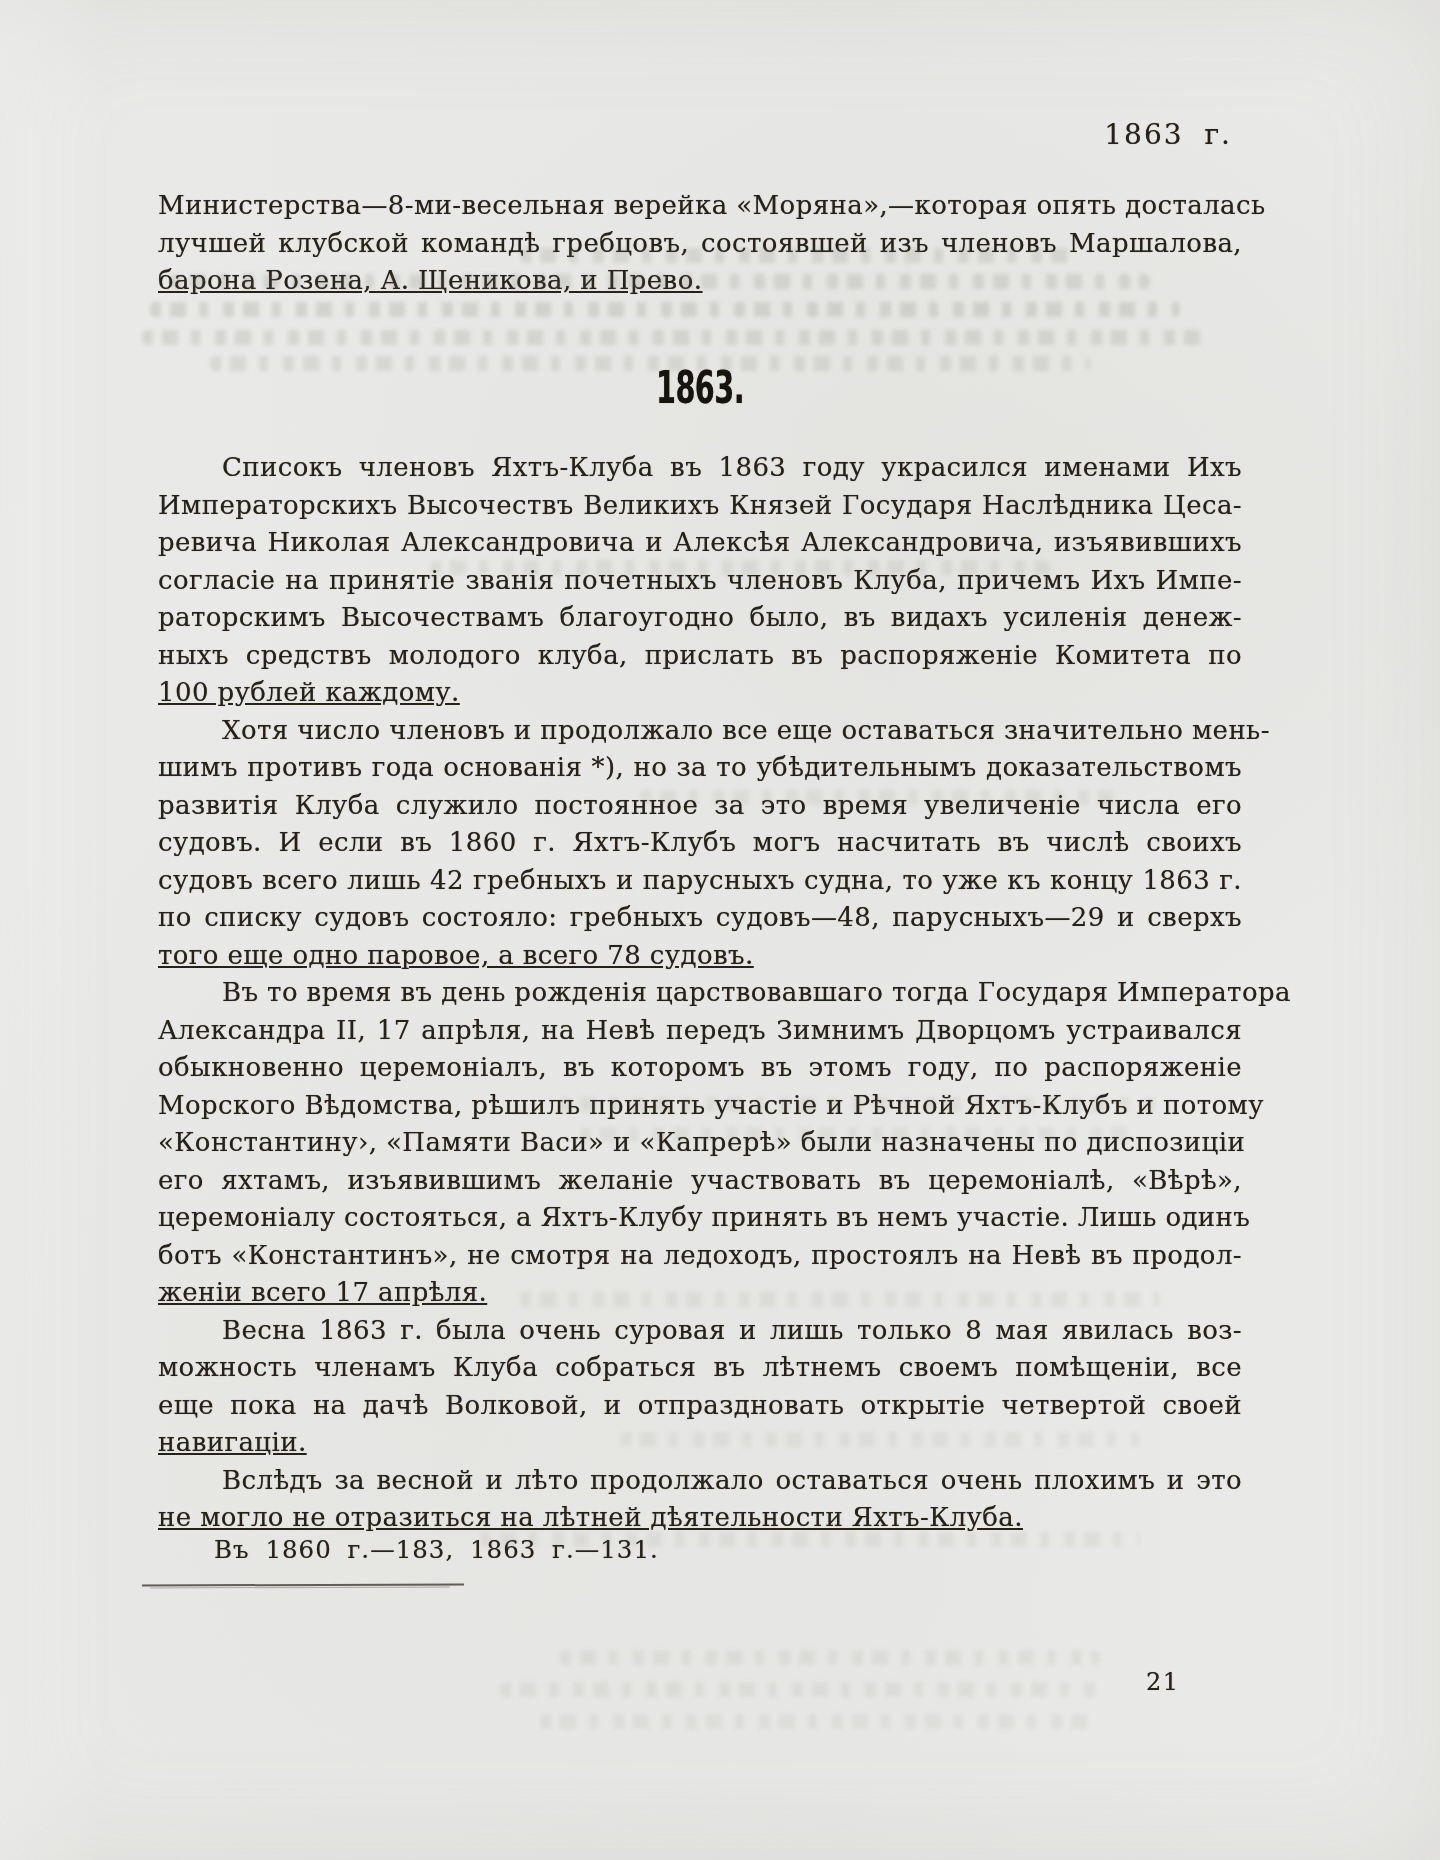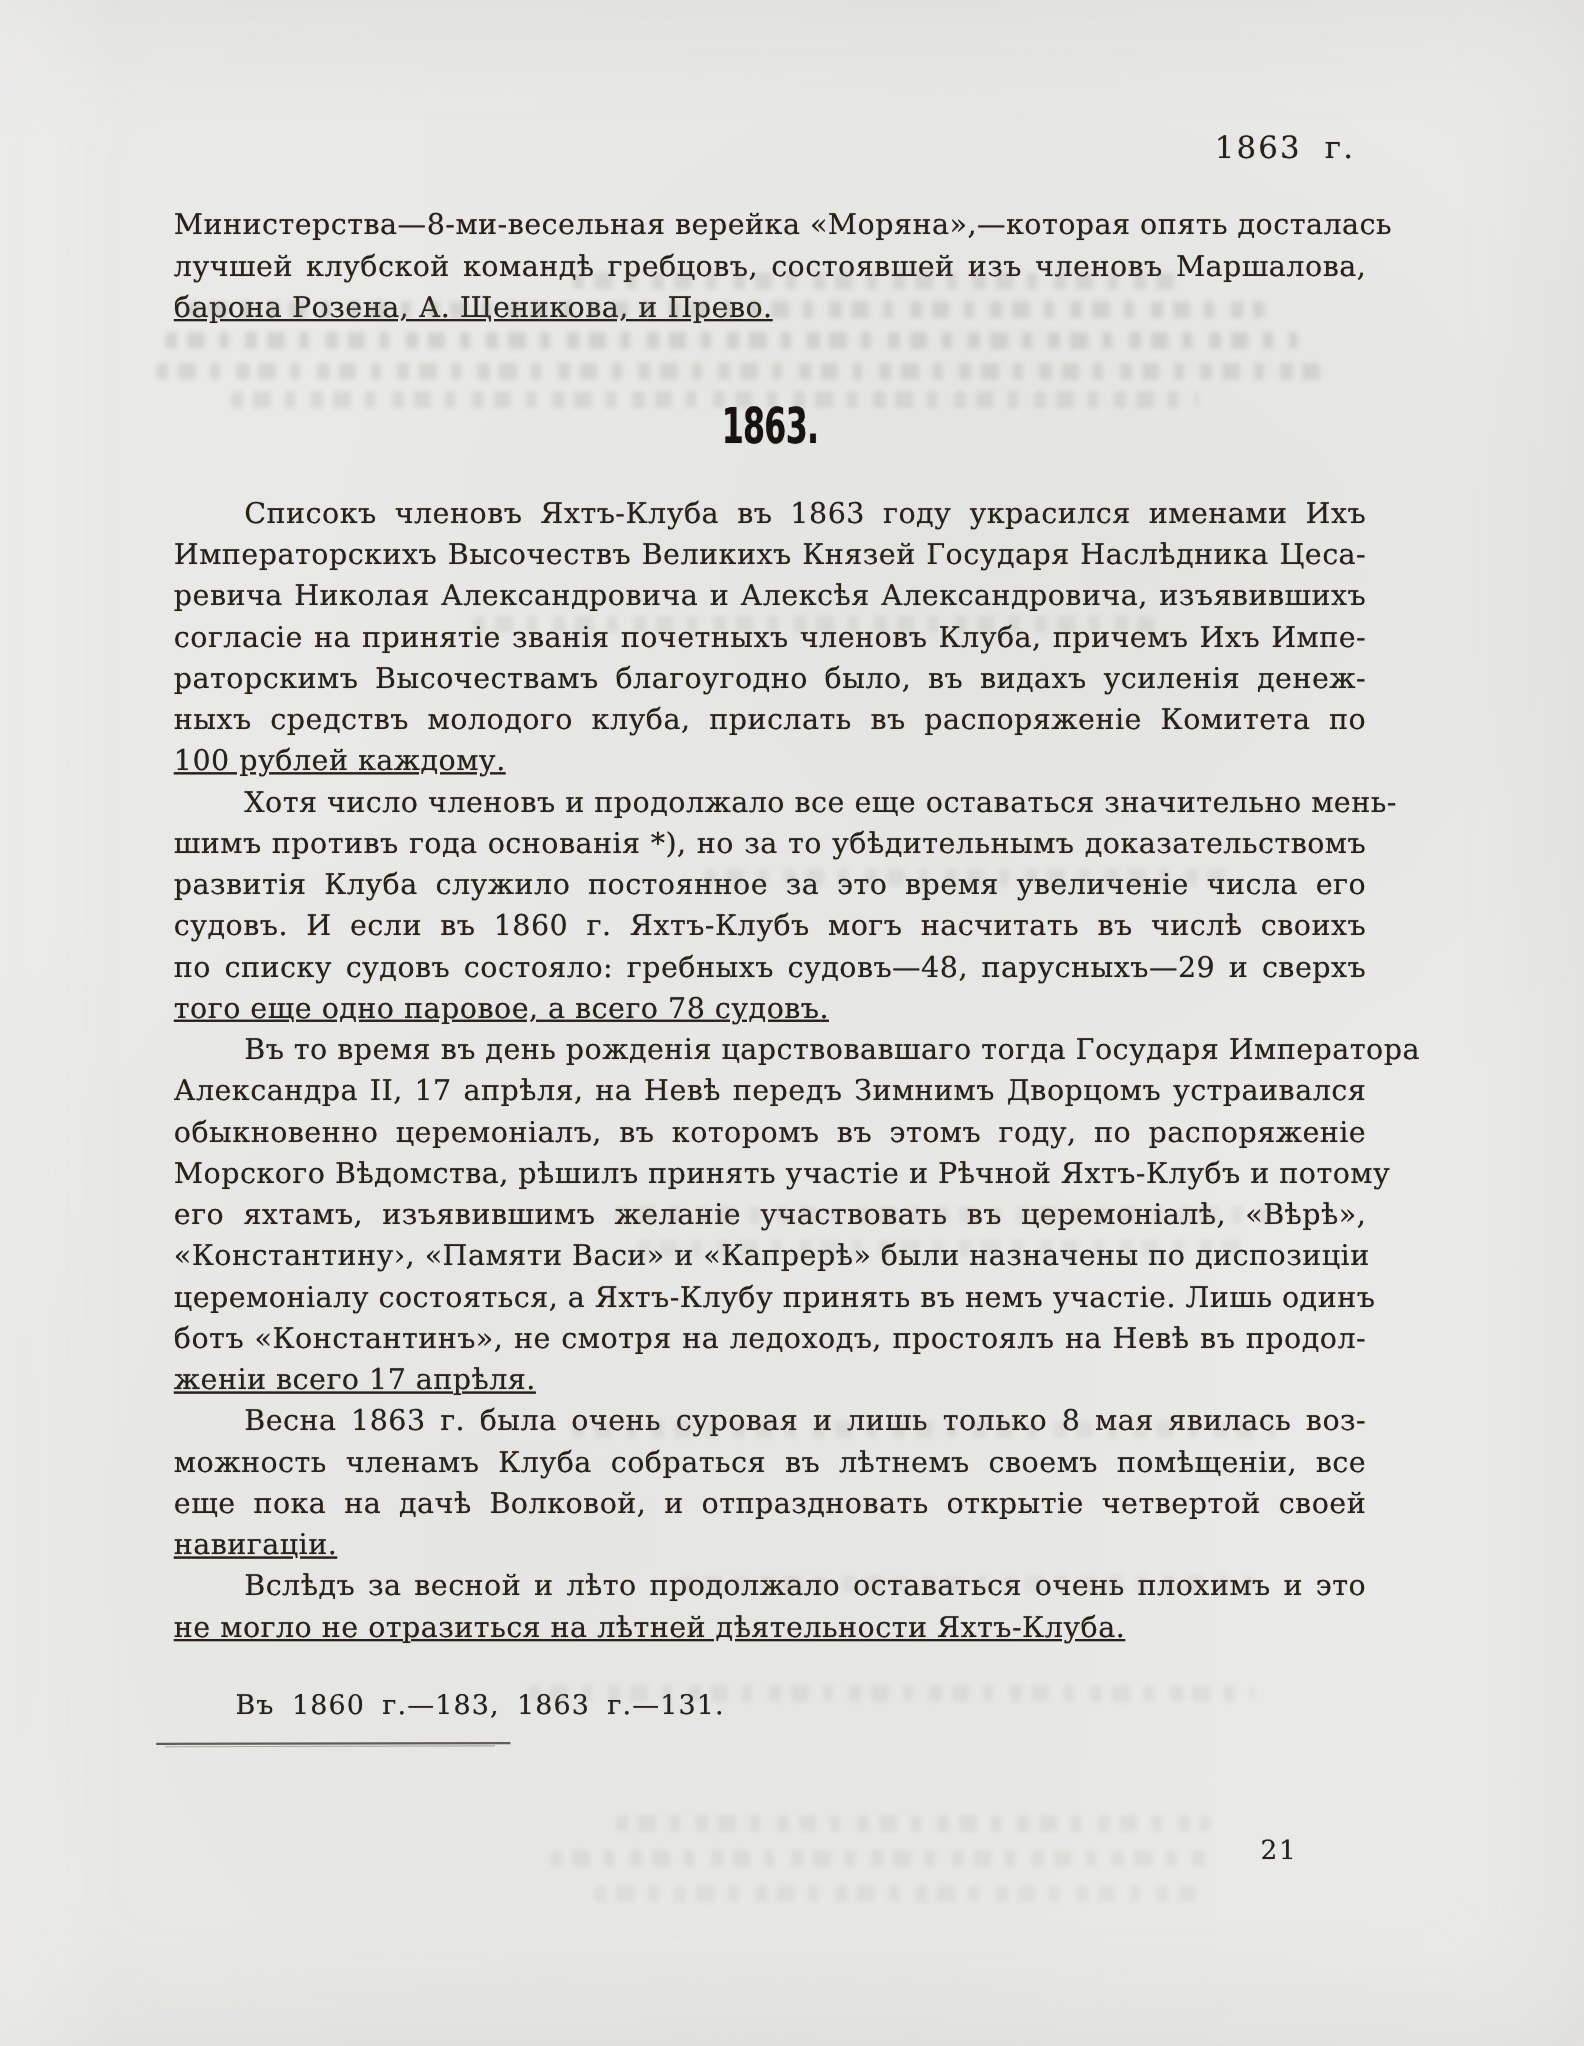--- a/index.html
+++ b/index.html
@@ -94,28 +94,29 @@
       <div class="line">Императорскихъ Высочествъ Великихъ Князей Государя Наслѣдника Цеса-</div>
       <div class="line">ревича Николая Александровича и Алексѣя Александровича, изъявившихъ</div>
       <div class="line">согласіе на принятіе званія почетныхъ членовъ Клуба, причемъ Ихъ Импе-</div>
       <div class="line">раторскимъ Высочествамъ благоугодно было, въ видахъ усиленія денеж-</div>
       <div class="line">ныхъ средствъ молодого клуба, прислать въ распоряженіе Комитета по</div>
       <div class="line last">100 рублей каждому.</div>
       <div class="line indent">Хотя число членовъ и продолжало все еще оставаться значительно мень-</div>
       <div class="line">шимъ противъ года основанія *), но за то убѣдительнымъ доказательствомъ</div>
       <div class="line">развитія Клуба служило постоянное за это время увеличеніе числа его</div>
       <div class="line">судовъ. И если въ 1860 г. Яхтъ-Клубъ могъ насчитать въ числѣ своихъ</div>
+      <div class="line">судовъ всего лишь 42 гребныхъ и парусныхъ судна, то уже къ концу 1863 г.</div>
       <div class="line">по списку судовъ состояло: гребныхъ судовъ—48, парусныхъ—29 и сверхъ</div>
       <div class="line last">того еще одно паровое, а всего 78 судовъ.</div>
       <div class="line indent">Въ то время въ день рожденія царствовавшаго тогда Государя Императора</div>
       <div class="line">Александра II, 17 апрѣля, на Невѣ передъ Зимнимъ Дворцомъ устраивался</div>
       <div class="line">обыкновенно церемоніалъ, въ которомъ въ этомъ году, по распоряженіе</div>
       <div class="line">Морского Вѣдомства, рѣшилъ принять участіе и Рѣчной Яхтъ-Клубъ и потому</div>
+      <div class="line">«Константину›, «Памяти Васи» и «Капрерѣ» были назначены по диспозиціи</div>
       <div class="line">его яхтамъ, изъявившимъ желаніе участвовать въ церемоніалѣ, «Вѣрѣ»,</div>
-      <div class="line">«Константину›, «Памяти Васи» и «Капрерѣ» были назначены по диспозиціи</div>
       <div class="line">церемоніалу состояться, а Яхтъ-Клубу принять въ немъ участіе. Лишь одинъ</div>
       <div class="line">ботъ «Константинъ», не смотря на ледоходъ, простоялъ на Невѣ въ продол-</div>
       <div class="line last">женіи всего 17 апрѣля.</div>
       <div class="line indent">Весна 1863 г. была очень суровая и лишь только 8 мая явилась воз-</div>
       <div class="line">можность членамъ Клуба собраться въ лѣтнемъ своемъ помѣщеніи, все</div>
       <div class="line">еще пока на дачѣ Волковой, и отпраздновать открытіе четвертой своей</div>
       <div class="line last">навигаціи.</div>
       <div class="line indent">Вслѣдъ за весной и лѣто продолжало оставаться очень плохимъ и это</div>
       <div class="line last">не могло не отразиться на лѣтней дѣятельности Яхтъ-Клуба.</div>
     </div>

